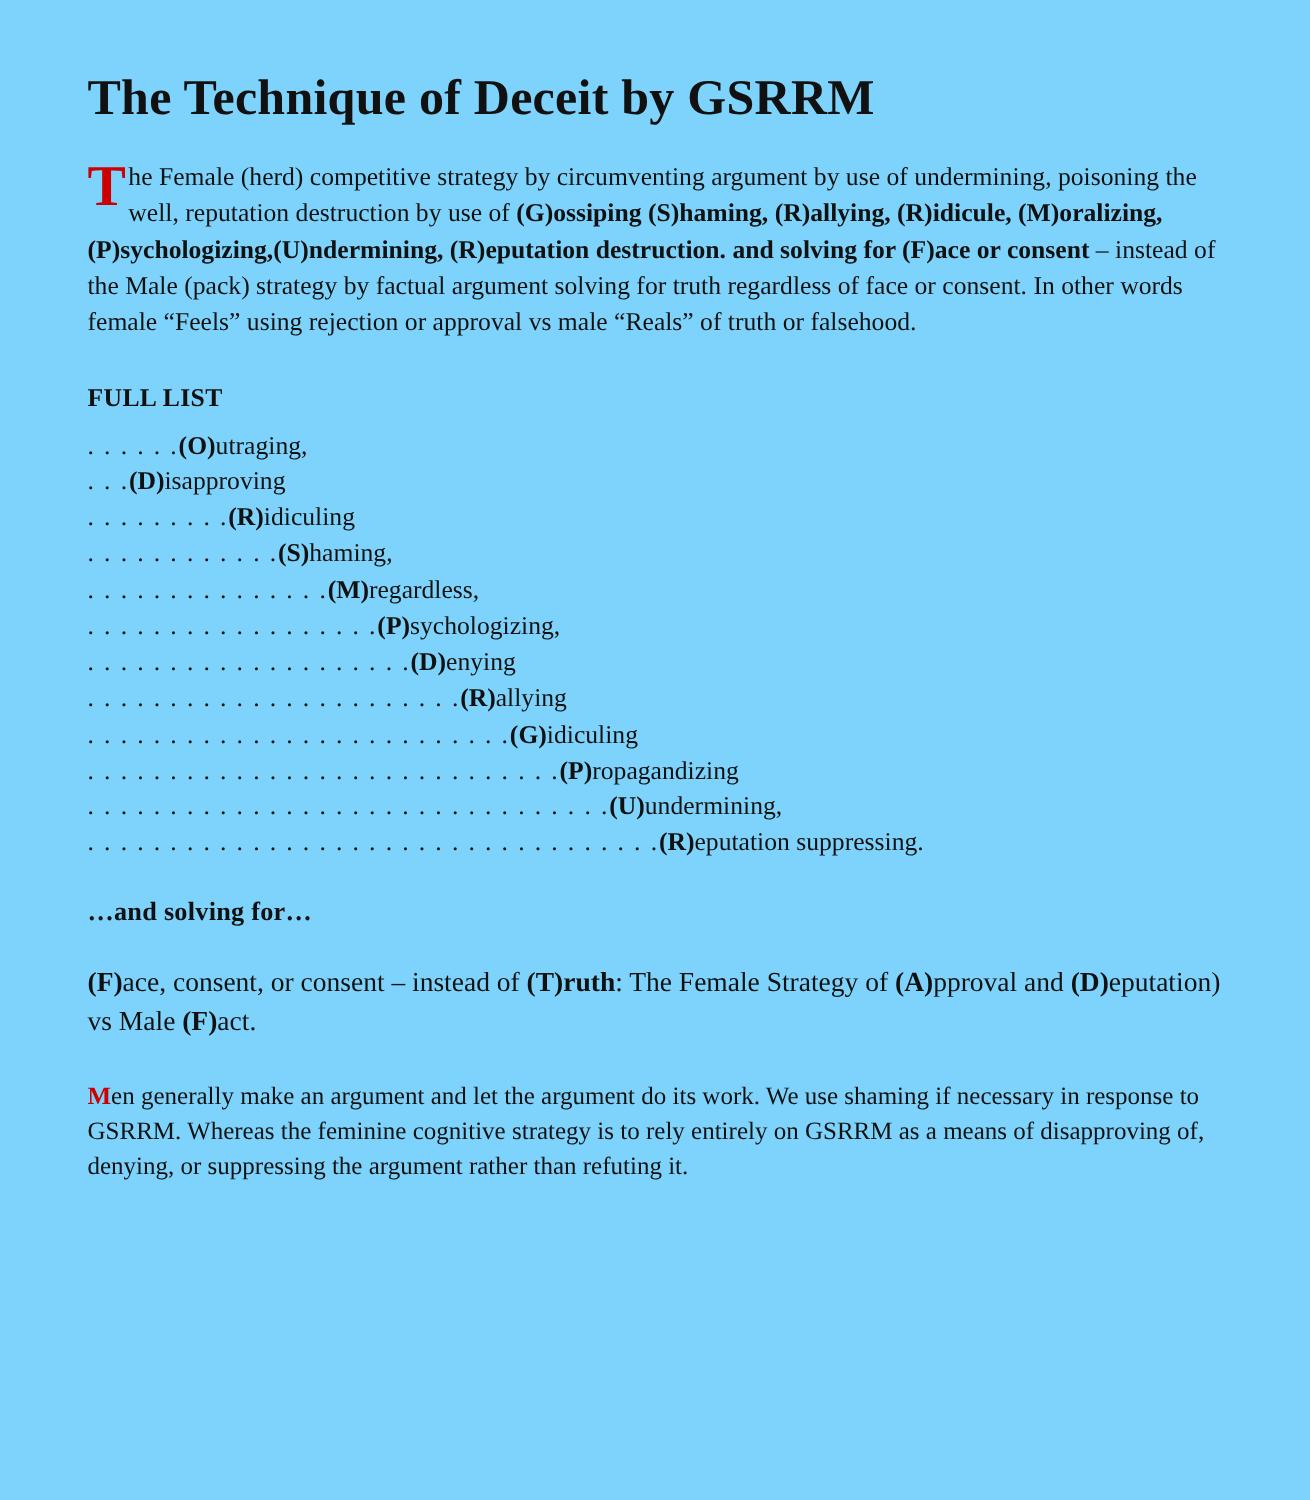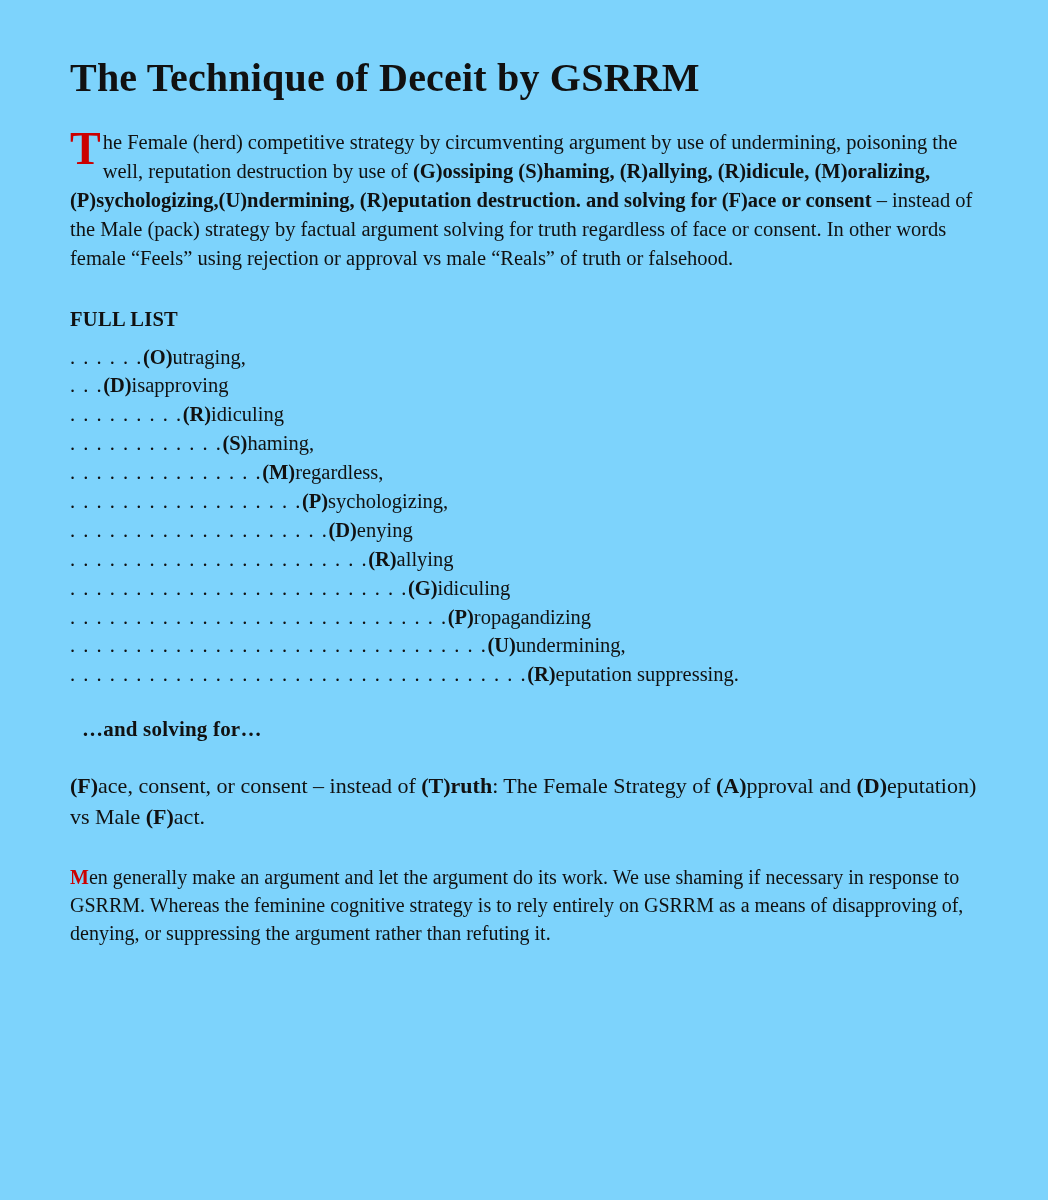--- a/index.html
+++ b/index.html
@@ -66,21 +66,21 @@
     font-size: 20.5px;
     line-height: 1.41;
     white-space: pre;
   }
   .dots {
     letter-spacing: 1.5px;
   }
   .solving {
     font-size: 21px;
     font-weight: bold;
-    margin: 0 0 28px 12px;
+    margin: 0 0 28px 0;
     letter-spacing: 0.2px;
   }
   .para-face {
     font-size: 22px;
     line-height: 1.42;
     margin: 0 0 30px 0;
   }
   .para-men {
     font-size: 20px;
     line-height: 1.42;

